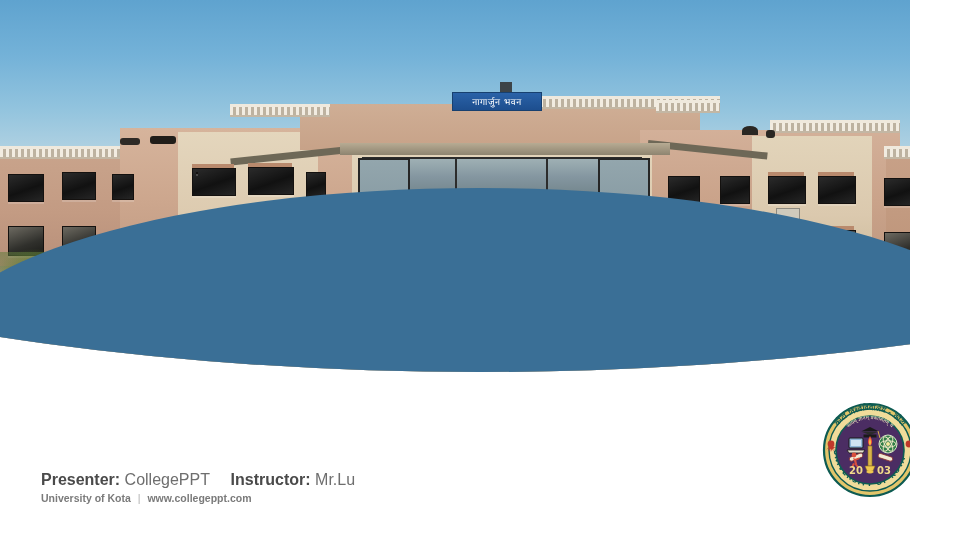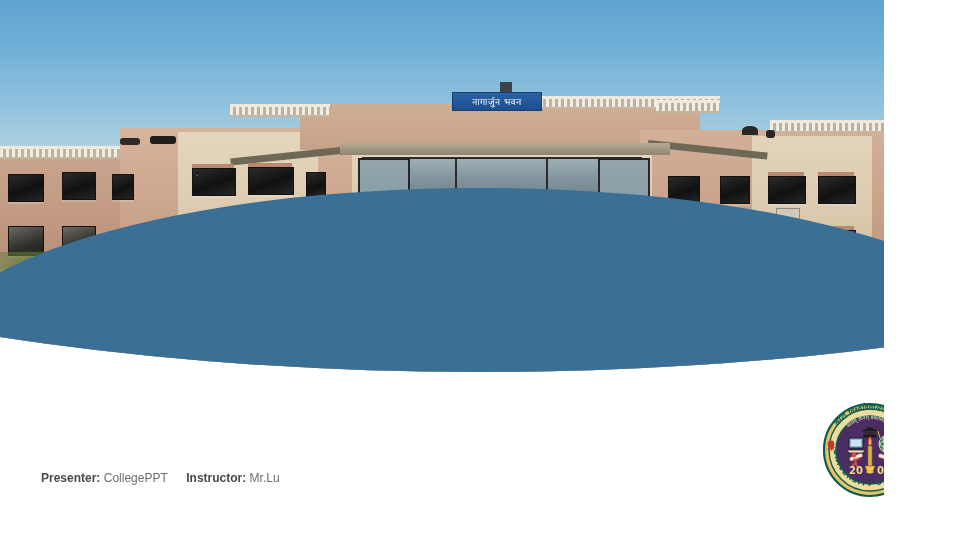--- a/index.html
+++ b/index.html
@@ -11,20 +11,21 @@
   body {
     font-family: "Liberation Sans", sans-serif;
   }
 
   .slide {
     position: relative;
     width: 884px;
     height: 540px;
     background: #ffffff;
     overflow: hidden;
+    padding-left: 26px;
   }
 
   
   .photo-banner {
     position: absolute;
     left: 0;
     top: 0;
     width: 960px;
     height: 372px;
     overflow: hidden;
@@ -283,21 +284,21 @@
     font-size: 37px;
     font-weight: bold;
     color: #1b5182;
     letter-spacing: -0.3px;
     white-space: nowrap;
   }
   .byline {
     position: absolute;
     left: 41px;
     top: 471px;
-    font-size: 12px;
+    font-size: 16px;
     color: #6e6e6e;
     white-space: nowrap;
   }
   .byline b { color: #4a4a4a; }
   .byline .gap { display: inline-block; width: 12px; }
 
   .footline {
     position: absolute;
     left: 41px;
     top: 492px;
@@ -433,20 +434,25 @@
 
 
   <div class="byline">
     <b>Presenter:</b>
     <span>CollegePPT</span>
     <span class="gap"></span>
     <b>Instructor:</b>
     <span>Mr.Lu</span>
   </div>
 
+  <div class="footline">
+    <span>University of Kota</span>
+    <span class="sep">|</span>
+    <span>www.collegeppt.com</span>
+  </div>
 
   <div class="seal">
     <svg viewBox="0 0 104 104" width="104" height="104">
       <defs>
         <path id="arcTop" d="M 12,52 A 40,40 0 0 1 92,52"></path>
         <path id="arcBottom" d="M 16,52 A 36,36 0 0 0 88,52"></path>
         <path id="arcInner" d="M 21,52 A 31,31 0 0 1 83,52"></path>
       </defs>
 
       <circle cx="52" cy="52" r="46" fill="#e2c56a"></circle>

